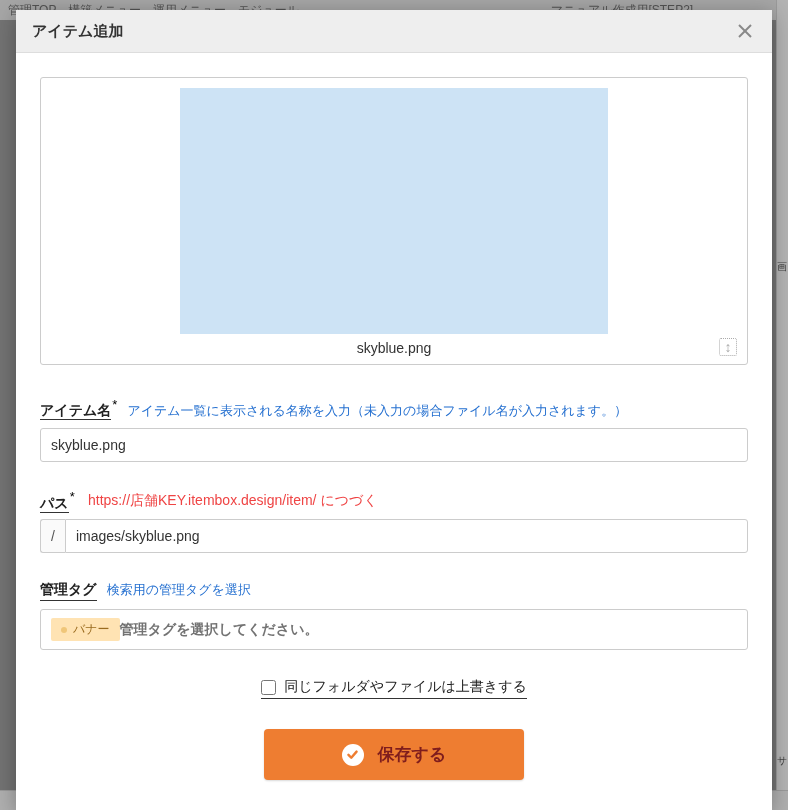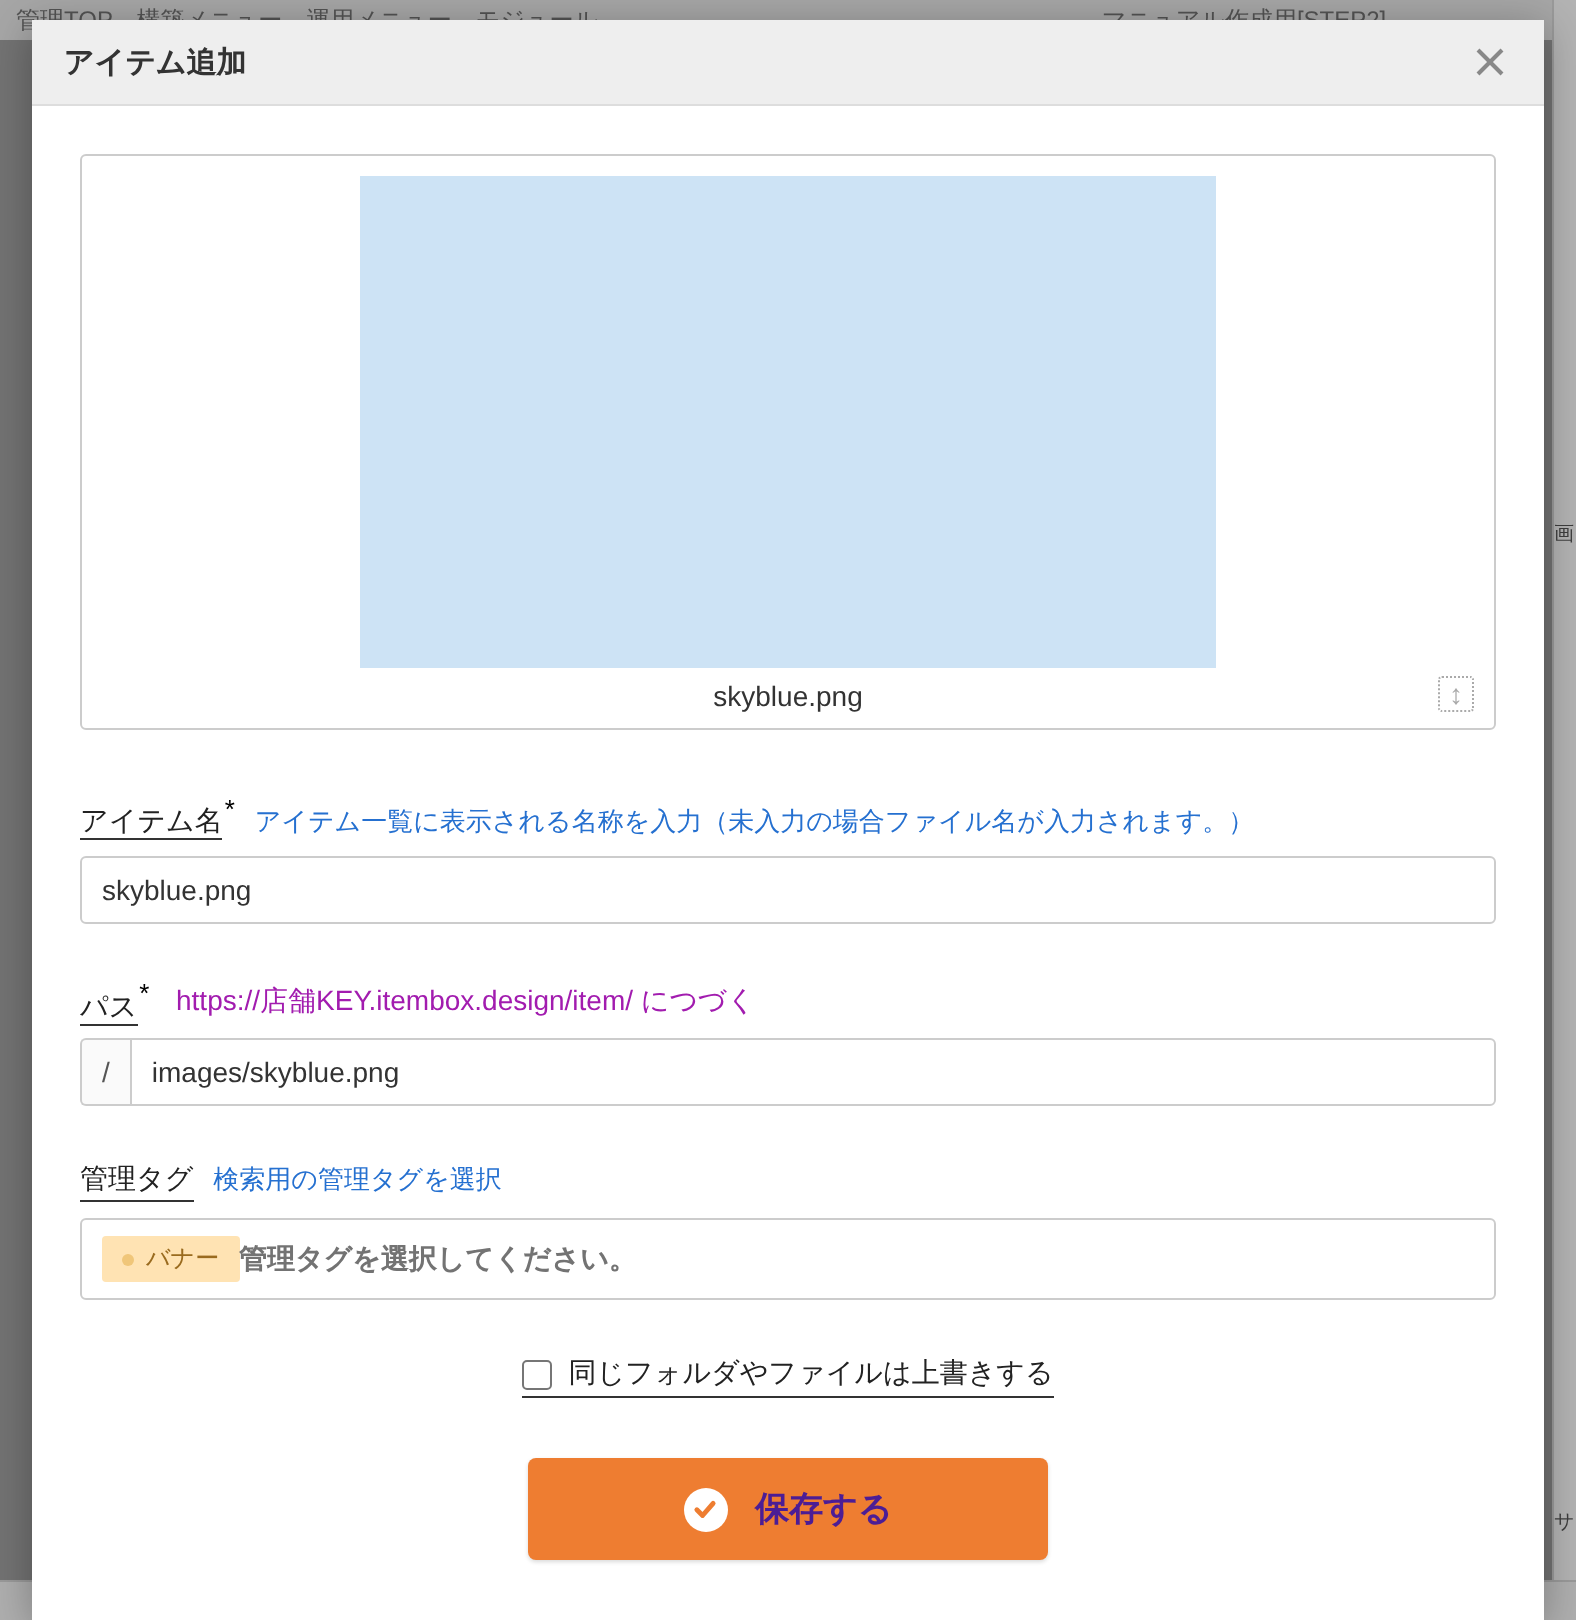--- a/index.html
+++ b/index.html
@@ -132,38 +132,38 @@
     }
     .field-label-row {
       display: flex;
       align-items: baseline;
       flex-wrap: wrap;
       gap: 10px;
       margin-bottom: 8px;
     }
     .field-label {
       font-size: 14px;
-      font-weight: normal;
+      font-weight: bold;
       color: #222;
       border-bottom: 1px solid #333;
       padding-bottom: 1px;
     }
     .req-star {
       color: #000;
       font-size: 13px;
       vertical-align: super;
       margin-left: 1px;
     }
     .hint {
       font-size: 13px;
       color: #2570d0;
     }
     .hint-red {
       font-size: 14px;
-      color: #a21caf;
+      color: #ef4444;
       line-height: 1.5;
       margin-bottom: 8px;
       margin-left: 48px;
     }
     .text-input {
       width: 100%;
       border: 1px solid #ccc;
       border-radius: 3px;
       padding: 8px 10px;
       font-size: 14px;
@@ -229,21 +229,21 @@
     }
     .checkbox-row input {
       width: 15px; height: 15px;
       margin-bottom: -1px;
     }
     .save-row {
       text-align: center;
     }
     .save-btn {
       background: #ee7d31;
-      color: #4c1d95;
+      color: #7f1d1d;
       border: none;
       border-radius: 4px;
       padding: 14px 78px;
       font-size: 17px;
       font-weight: bold;
       cursor: pointer;
       display: inline-flex;
       align-items: center;
       gap: 14px;
       box-shadow: 0 1px 2px rgba(0,0,0,0.15);

